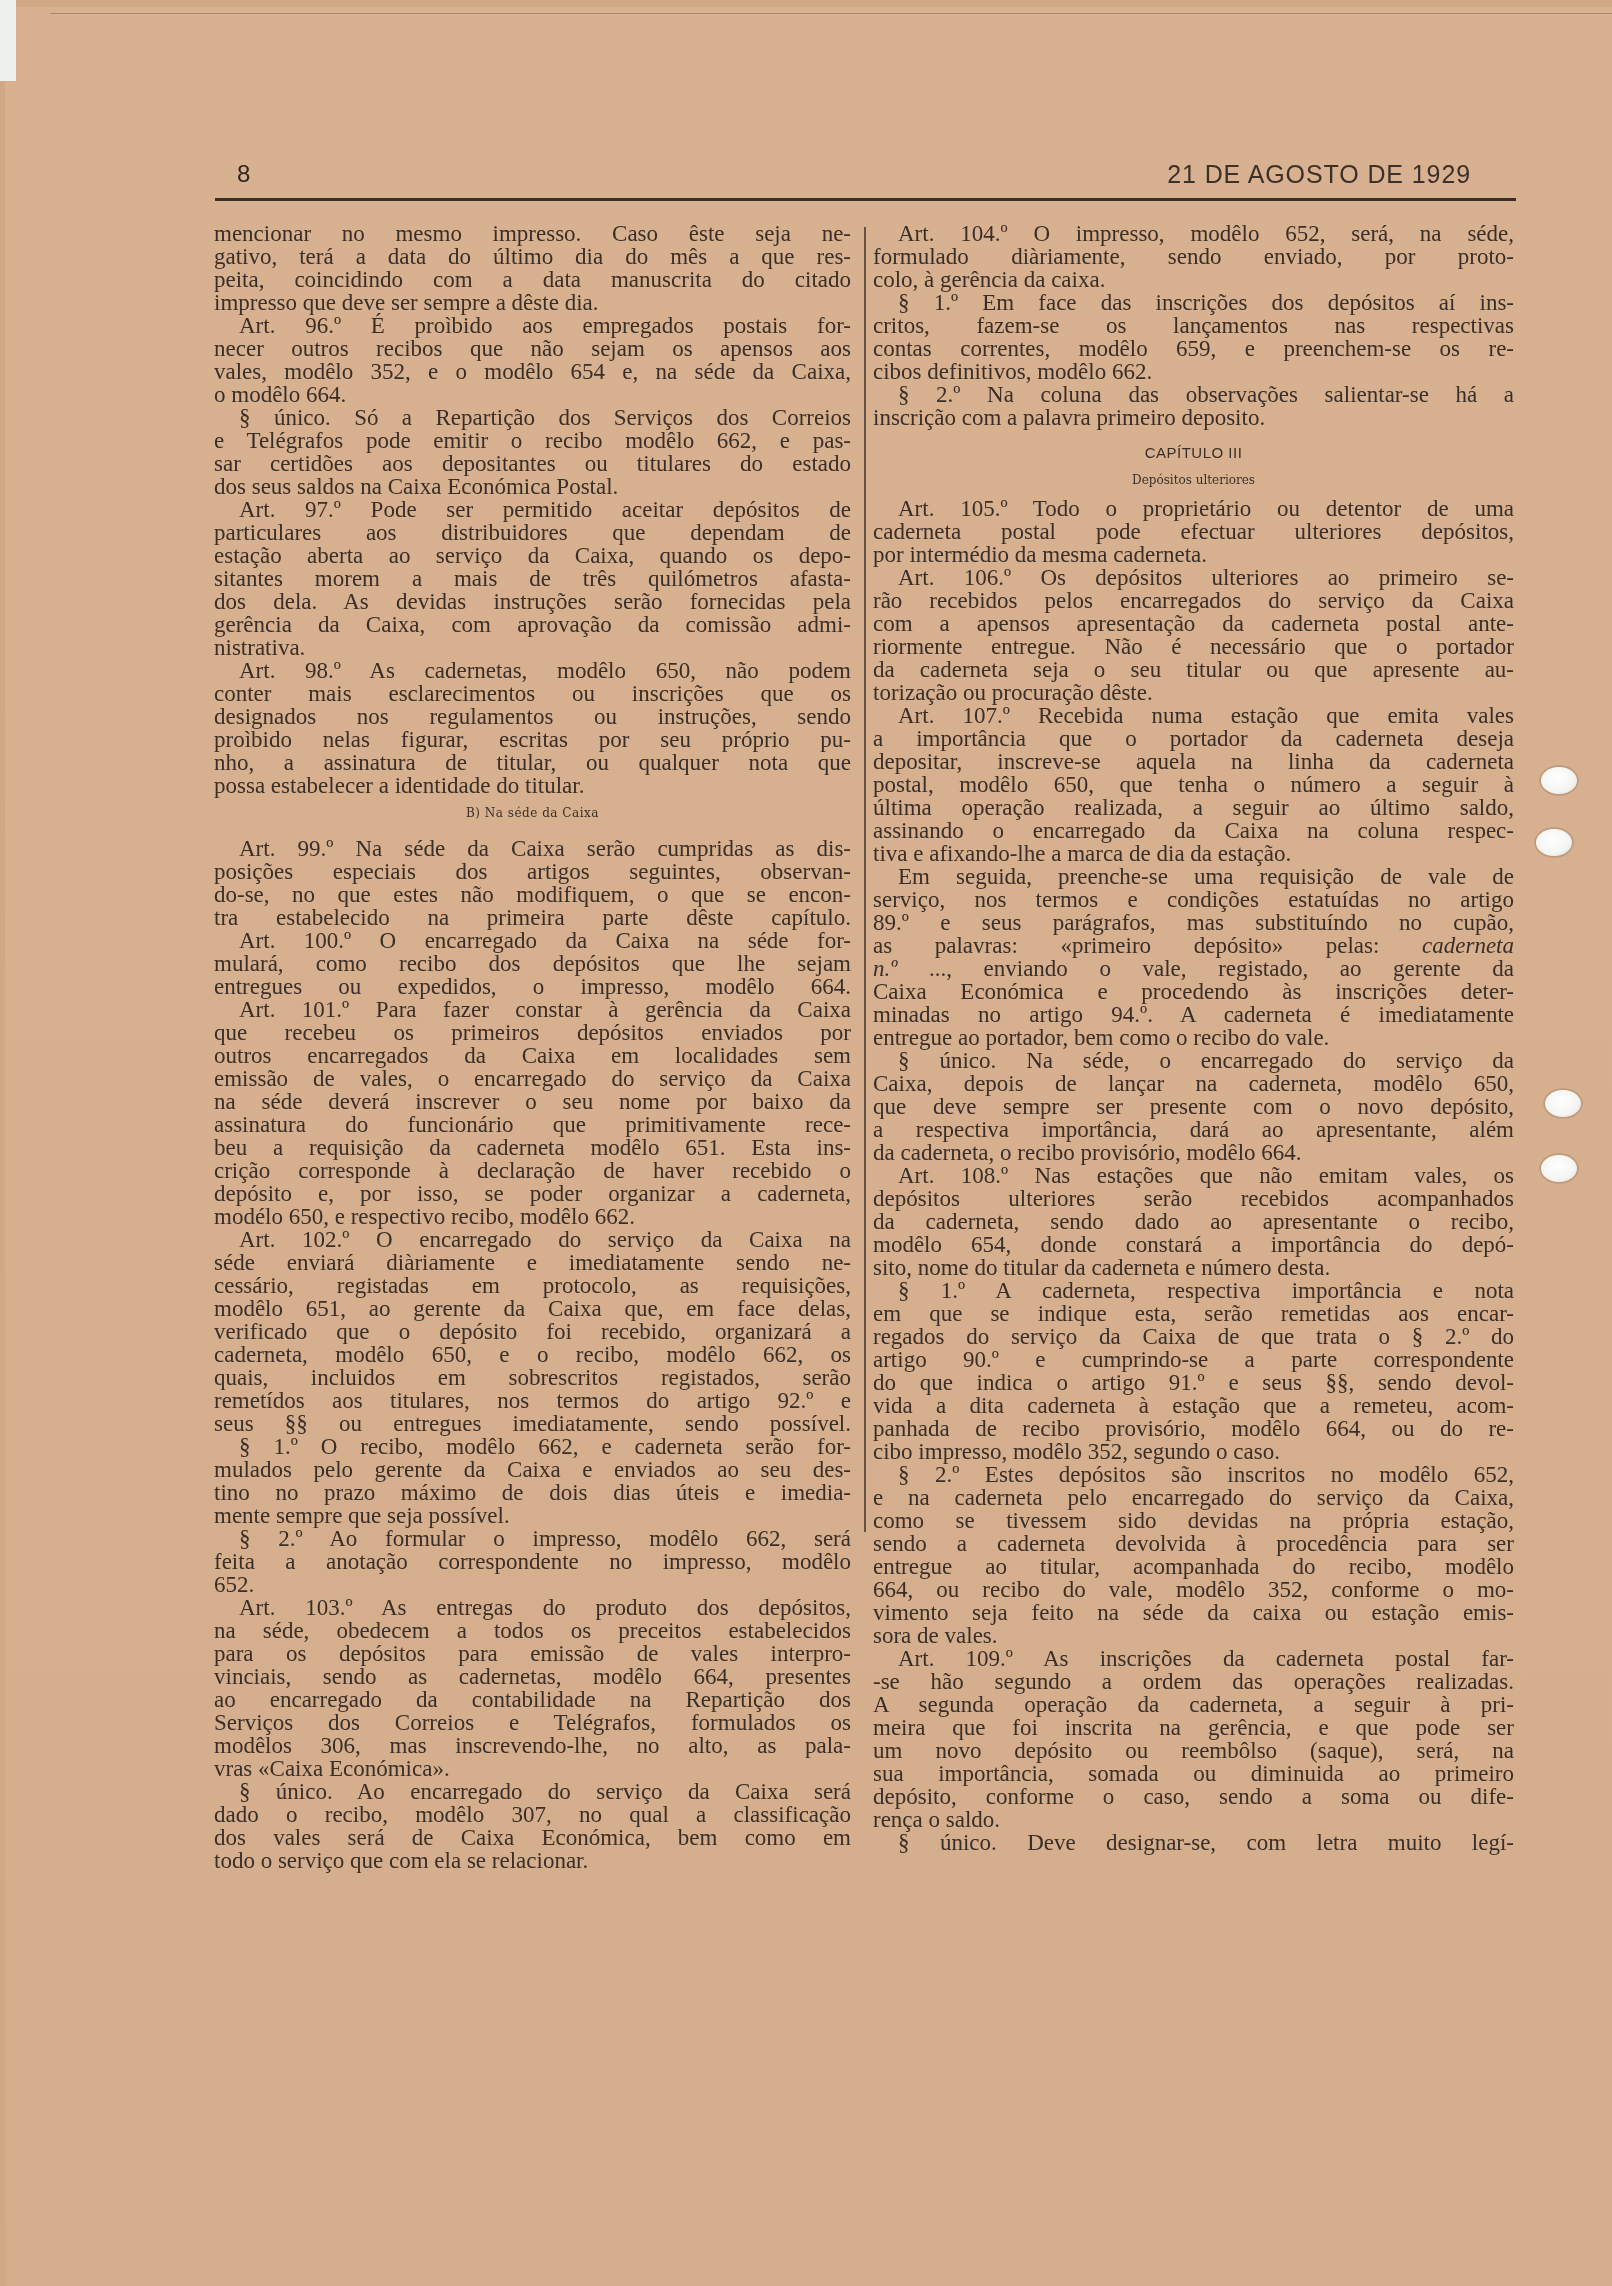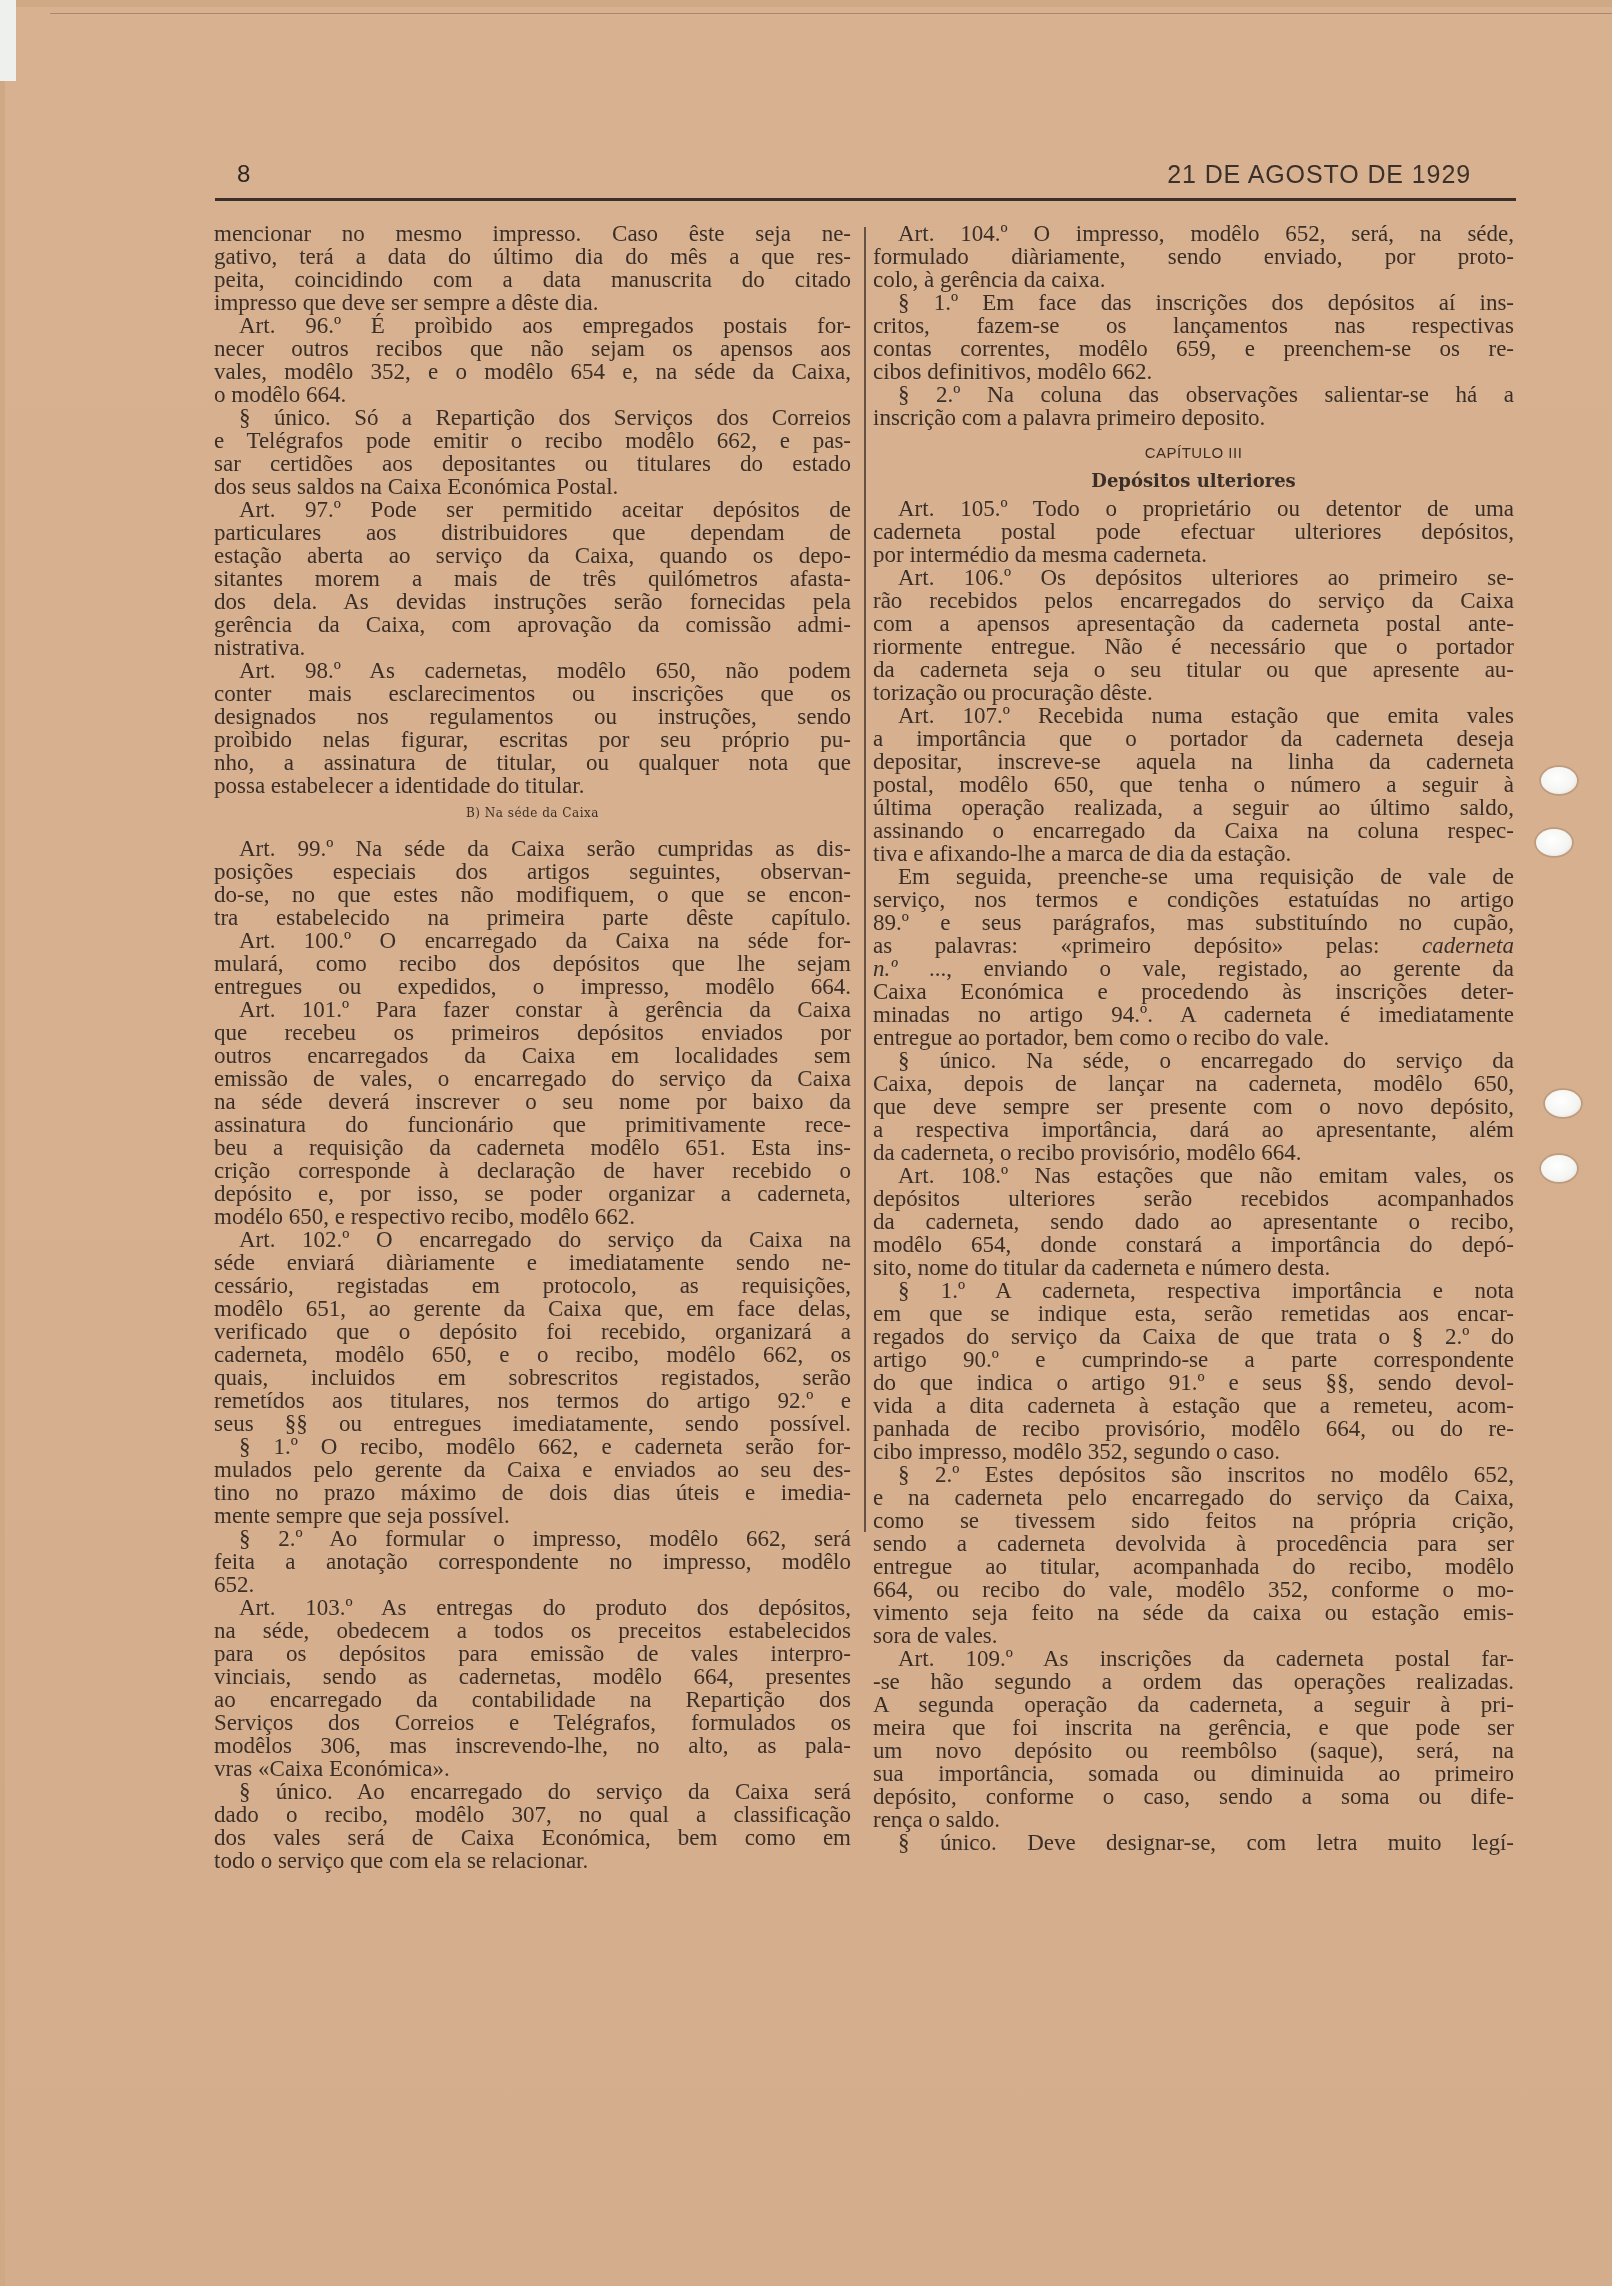--- a/index.html
+++ b/index.html
@@ -56,21 +56,21 @@
   .ln.last { text-align-last: left; }
   .ln.indent { padding-left: 25px; }
   .ln.center { text-align: center; text-align-last: center; }
   .section-heading {
     font-family: "DejaVu Serif", serif; font-size: 12px; letter-spacing: 0.5px;
   }
   .chapter-heading {
     font-family: "Liberation Sans", "DejaVu Sans", sans-serif; font-size: 15px; letter-spacing: 0.5px;
   }
   .subchapter-heading {
-    font-family: "DejaVu Serif", serif; font-weight: bold; font-size: 18px;
+    font-family: "DejaVu Serif", serif; font-weight: normal; font-size: 12px;
   }
   .spacer { display: block; height: 11.7px; }
   .spacer-sm { display: block; height: 5.4px; }
   em { font-style: italic; }
   .punch-hole {
     position: absolute; width: 36px; height: 27px; border-radius: 50%;
     background: radial-gradient(ellipse at 45% 40%, #ffffff 0%, #f4f4f2 60%, #d9d4cc 100%);
     box-shadow: 0 0 0 1.8px rgba(120,90,70,.25);
   }
 </style>
@@ -224,21 +224,21 @@
       <span class="ln indent">§ 1.º A caderneta, respectiva importância e nota</span>
       <span class="ln">em que se indique esta, serão remetidas aos encar-</span>
       <span class="ln">regados do serviço da Caixa de que trata o § 2.º do</span>
       <span class="ln">artigo 90.º e cumprindo-se a parte correspondente</span>
       <span class="ln">do que indica o artigo 91.º e seus §§, sendo devol-</span>
       <span class="ln">vida a dita caderneta à estação que a remeteu, acom-</span>
       <span class="ln">panhada de recibo provisório, modêlo 664, ou do re-</span>
       <span class="ln last">cibo impresso, modêlo 352, segundo o caso.</span>
       <span class="ln indent">§ 2.º Estes depósitos são inscritos no modêlo 652,</span>
       <span class="ln">e na caderneta pelo encarregado do serviço da Caixa,</span>
-      <span class="ln">como se tivessem sido feitos na própria crição,</span>
+      <span class="ln">como se tivessem sido devidas na própria estação,</span>
       <span class="ln">sendo a caderneta devolvida à procedência para ser</span>
       <span class="ln">entregue ao titular, acompanhada do recibo, modêlo</span>
       <span class="ln">664, ou recibo do vale, modêlo 352, conforme o mo-</span>
       <span class="ln">vimento seja feito na séde da caixa ou estação emis-</span>
       <span class="ln last">sora de vales.</span>
       <span class="ln indent">Art. 109.º As inscrições da caderneta postal far-</span>
       <span class="ln">-se hão segundo a ordem das operações realizadas.</span>
       <span class="ln">A segunda operação da caderneta, a seguir à pri-</span>
       <span class="ln">meira que foi inscrita na gerência, e que pode ser</span>
       <span class="ln">um novo depósito ou reembôlso (saque), será, na</span>

